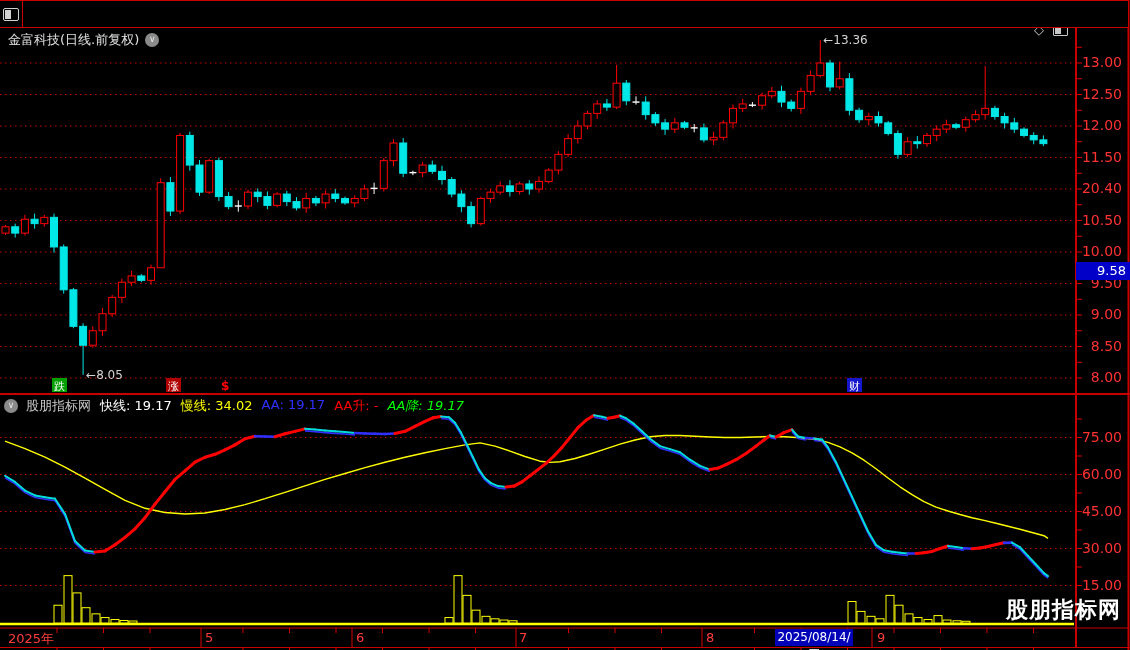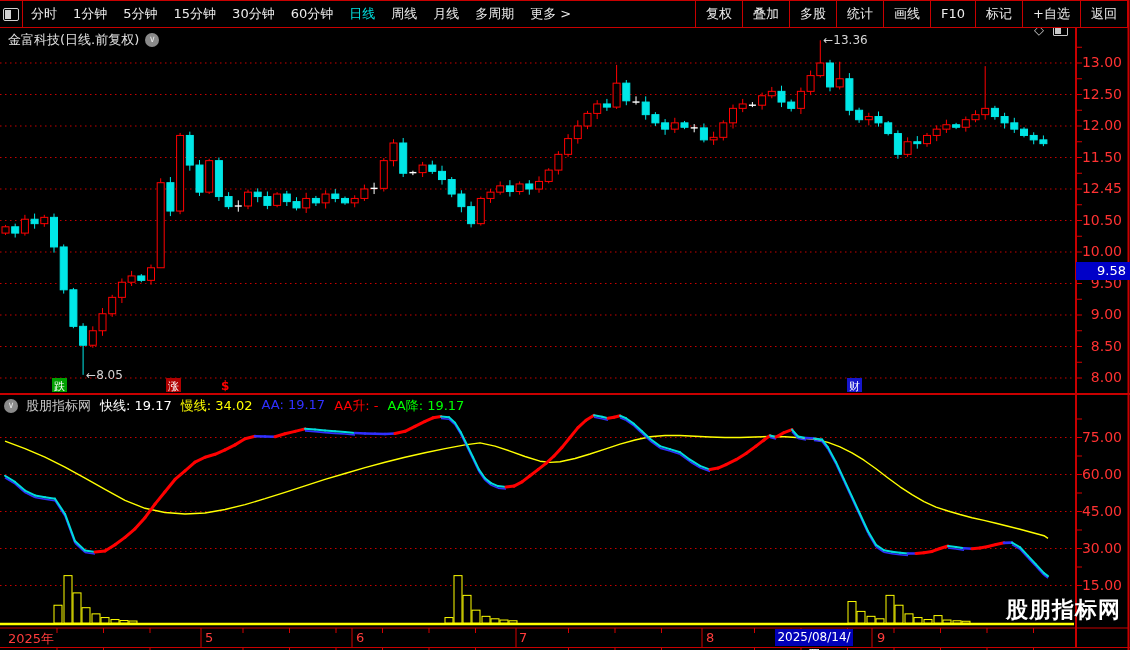--- a/index.html
+++ b/index.html
@@ -585,76 +585,52 @@
       <line x1="987" y1="628" x2="987" y2="633" stroke="#d40000" stroke-width="1"></line>
       <line x1="987" y1="648" x2="987" y2="650.5" stroke="#d40000" stroke-width="1"></line>
       <line x1="1033.5" y1="628" x2="1033.5" y2="633" stroke="#d40000" stroke-width="1"></line>
       <line x1="1033.5" y1="648" x2="1033.5" y2="650.5" stroke="#d40000" stroke-width="1"></line>
     </svg>
 
   <div class="menubar">
     <div class="mb-iconcell">
       <span class="panel-glyph"></span>
     </div>
-    <div class="mleft" id="menu-left">
-        <span class="mi">分时</span>
-        <span class="mi">1分钟</span>
-        <span class="mi">5分钟</span>
-        <span class="mi">15分钟</span>
-        <span class="mi">30分钟</span>
-        <span class="mi">60分钟</span>
-        <span class="mi active">日线</span>
-        <span class="mi">周线</span>
-        <span class="mi">月线</span>
-        <span class="mi">多周期</span>
-        <span class="mi">更多 &gt;</span>
-      </div>
-    <div class="mright" id="menu-right">
-        <span class="mi">复权</span>
-        <span class="mi">叠加</span>
-        <span class="mi">多股</span>
-        <span class="mi">统计</span>
-        <span class="mi">画线</span>
-        <span class="mi">F10</span>
-        <span class="mi">标记</span>
-        <span class="mi">+自选</span>
-        <span class="mi">返回</span>
-      </div>
   </div>
 
   <div class="title-row">
     <span class="t">金富科技(日线.前复权)</span>
     <span class="circle-icon">∨</span>
   </div>
 
   <div class="corner-icons">
     <span>◇</span>
     <span class="win-glyph"></span>
   </div>
 
   <div class="ind-header">
     <span class="circle-icon">∨</span>
     <span id="ind-legend" style="display:flex;gap:9px;">
         <span class="" style="color: rgb(200, 200, 200);">股朋指标网</span>
         <span class="" style="color: rgb(255, 255, 255);">快线: 19.17</span>
         <span class="" style="color: rgb(255, 255, 0);">慢线: 34.02</span>
         <span class="" style="color: rgb(48, 48, 255);">AA: 19.17</span>
         <span class="" style="color: rgb(255, 0, 0);">AA升: -</span>
-        <span class="" style="color: rgb(0, 255, 0);">AA降: 19.17</span>
+        <span class="" style="color: rgb(0, 255, 0); font-style: italic;">AA降: 19.17</span>
       </span>
   </div>
 
   <div id="price-axis">
       <div class="axlabel" style="top: 369px;">8.00</div>
       <div class="axlabel" style="top: 337.5px;">8.50</div>
       <div class="axlabel" style="top: 306px;">9.00</div>
       <div class="axlabel" style="top: 274.5px;">9.50</div>
       <div class="axlabel" style="top: 243px;">10.00</div>
       <div class="axlabel" style="top: 211.5px;">10.50</div>
-      <div class="axlabel" style="top: 180px;">12.45</div>
+      <div class="axlabel" style="top: 180px;">20.40</div>
       <div class="axlabel" style="top: 148.5px;">11.50</div>
       <div class="axlabel" style="top: 117px;">12.00</div>
       <div class="axlabel" style="top: 86px;">12.50</div>
       <div class="axlabel" style="top: 54px;">13.00</div>
     </div>
   <div class="price-tag">9.58</div>
   <div id="ind-axis">
       <div class="axlabel" style="top: 576.5px;">15.00</div>
       <div class="axlabel" style="top: 539.5px;">30.00</div>
       <div class="axlabel" style="top: 502.5px;">45.00</div>

